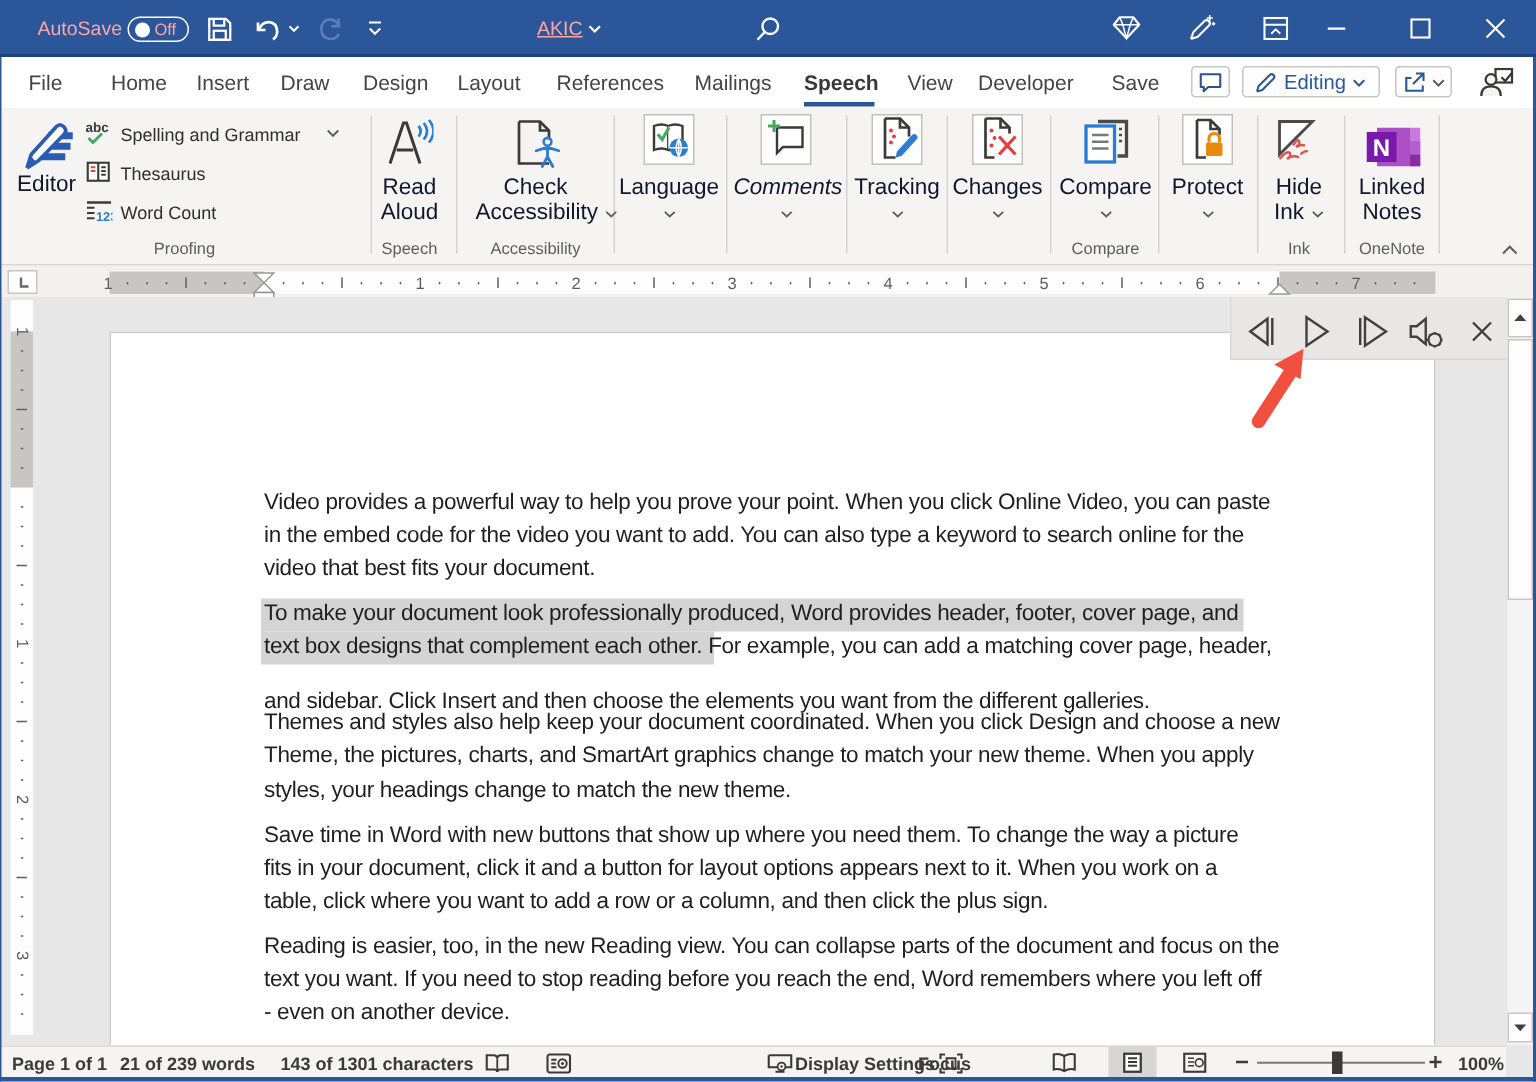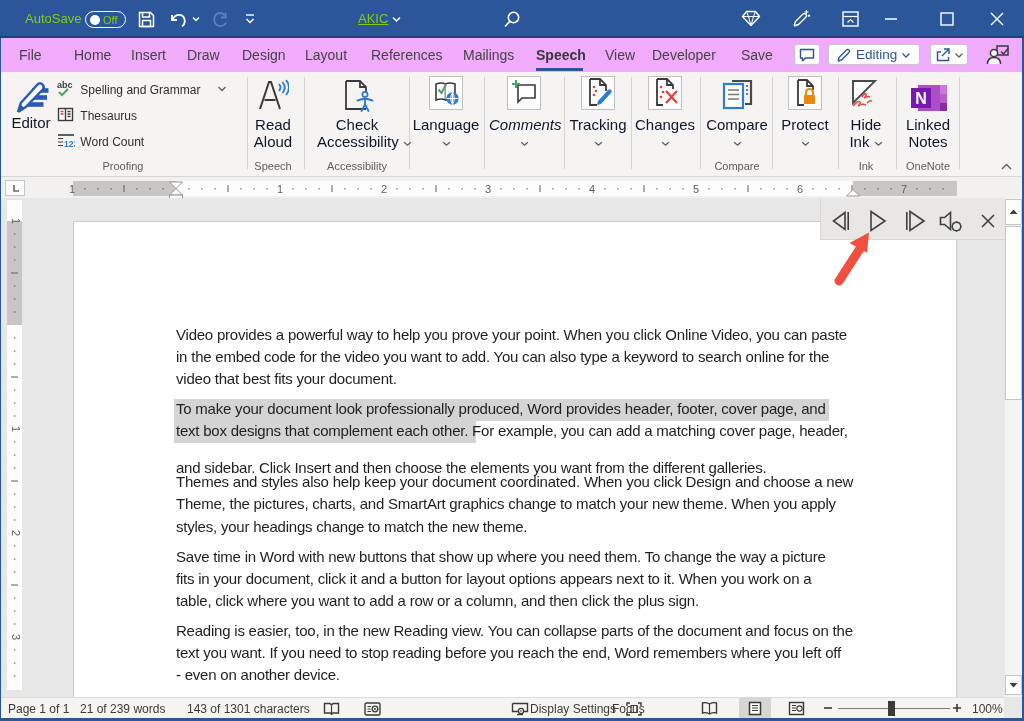--- a/index.html
+++ b/index.html
@@ -1,23 +1,23 @@
 <!DOCTYPE html>
 <html><head>
 <meta charset="utf-8">
 <style>
   html,body{margin:0;padding:0;}
   body{width:1024px;height:721px;overflow:hidden;font-family:"Liberation Sans",sans-serif;position:relative;background:#e7e7e7;}
   .abs{position:absolute;}
   
   #titlebar{left:0;top:0;width:1024px;height:38px;background:#2b579a;}
-  #titlebar .tbtxt{color:#84cc16;font-size:13px;}
+  #titlebar .tbtxt{color:#fca5a5;font-size:13px;}
   #tb-bottom{left:0;top:36px;width:1024px;height:2px;background:#1e4377;}
   
-  #tabrow{left:0;top:38px;width:1024px;height:34px;background:#f0abfc;}
+  #tabrow{left:0;top:38px;width:1024px;height:34px;background:#ffffff;}
   .tab{position:absolute;top:9px;font-size:14px;color:#444444;white-space:nowrap;}
   #revtab{font-weight:bold;color:#38383a;}
   #revunderline{left:536px;top:30px;width:47px;height:3px;background:#2b579a;}
   
   #ribbon{left:0;top:72px;width:1024px;height:105px;background:#f5f4f2;border-bottom:1px solid #d8d6d4;box-sizing:border-box;}
   .sep{position:absolute;top:5px;width:1px;height:92px;background:#d5d3d1;}
   .grplabel{position:absolute;top:88px;font-size:11px;color:#5f5d5b;white-space:nowrap;text-align:center;}
   .bigbtn{position:absolute;text-align:center;font-size:15px;color:#0f172a;white-space:nowrap;}
   .smallrow{position:absolute;font-size:12px;color:#2f2e2d;white-space:nowrap;}
   
@@ -27,21 +27,21 @@
   #docarea{left:0;top:198px;width:1024px;height:499px;background:#e7e7e7;overflow:hidden;}
   #page{left:73px;top:23px;width:884px;height:476px;background:#ffffff;border-top:1px solid #cfcdcb;border-left:1px solid #cfcdcb;border-right:1px solid #cfcdcb;box-sizing:border-box;}
   .docline{position:absolute;font-size:15px;letter-spacing:-0.22px;color:#1f1f1f;white-space:nowrap;}
   
   #ratoolbar{left:820px;top:0px;width:187px;height:42px;background:#e8e7e6;border-left:1px solid #dcdad8;border-bottom:1px solid #d8d6d4;box-sizing:border-box;}
   
   #scrollbar{left:1005px;top:0px;width:17px;height:499px;background:#f4f4f4;}
   .sbtn{position:absolute;left:0px;width:17px;background:#fdfdfd;border:1px solid #c8c6c4;box-sizing:border-box;text-align:center;color:#2f2e2d;}
   #sthumb{position:absolute;left:0px;top:28px;width:17px;height:174px;background:#fdfdfd;border:1px solid #c8c6c4;box-sizing:border-box;}
   
-  #statusbar{left:0;top:697px;width:1004px;height:21px;background:#f5f4f2;border-top:1px solid #dcdad8;box-sizing:border-box;}
+  #statusbar{left:0;top:697px;width:1004px;height:21px;background:#f5f4f2;border-top:1px solid #dcdad8;box-sizing:border-box;font-weight:bold;}
   .st{position:absolute;top:4px;font-size:12px;color:#3b3a39;white-space:nowrap;}
   
   #bleft{left:0;top:38px;width:1px;height:683px;background:#2b579a;}
   #bright{left:1022px;top:38px;width:2px;height:683px;background:#2b579a;}
   #bbottom{left:0;top:718px;width:1024px;height:3px;background:#2b579a;}
 </style>
 </head>
 <body>
 
 <div id="titlebar" class="abs">

